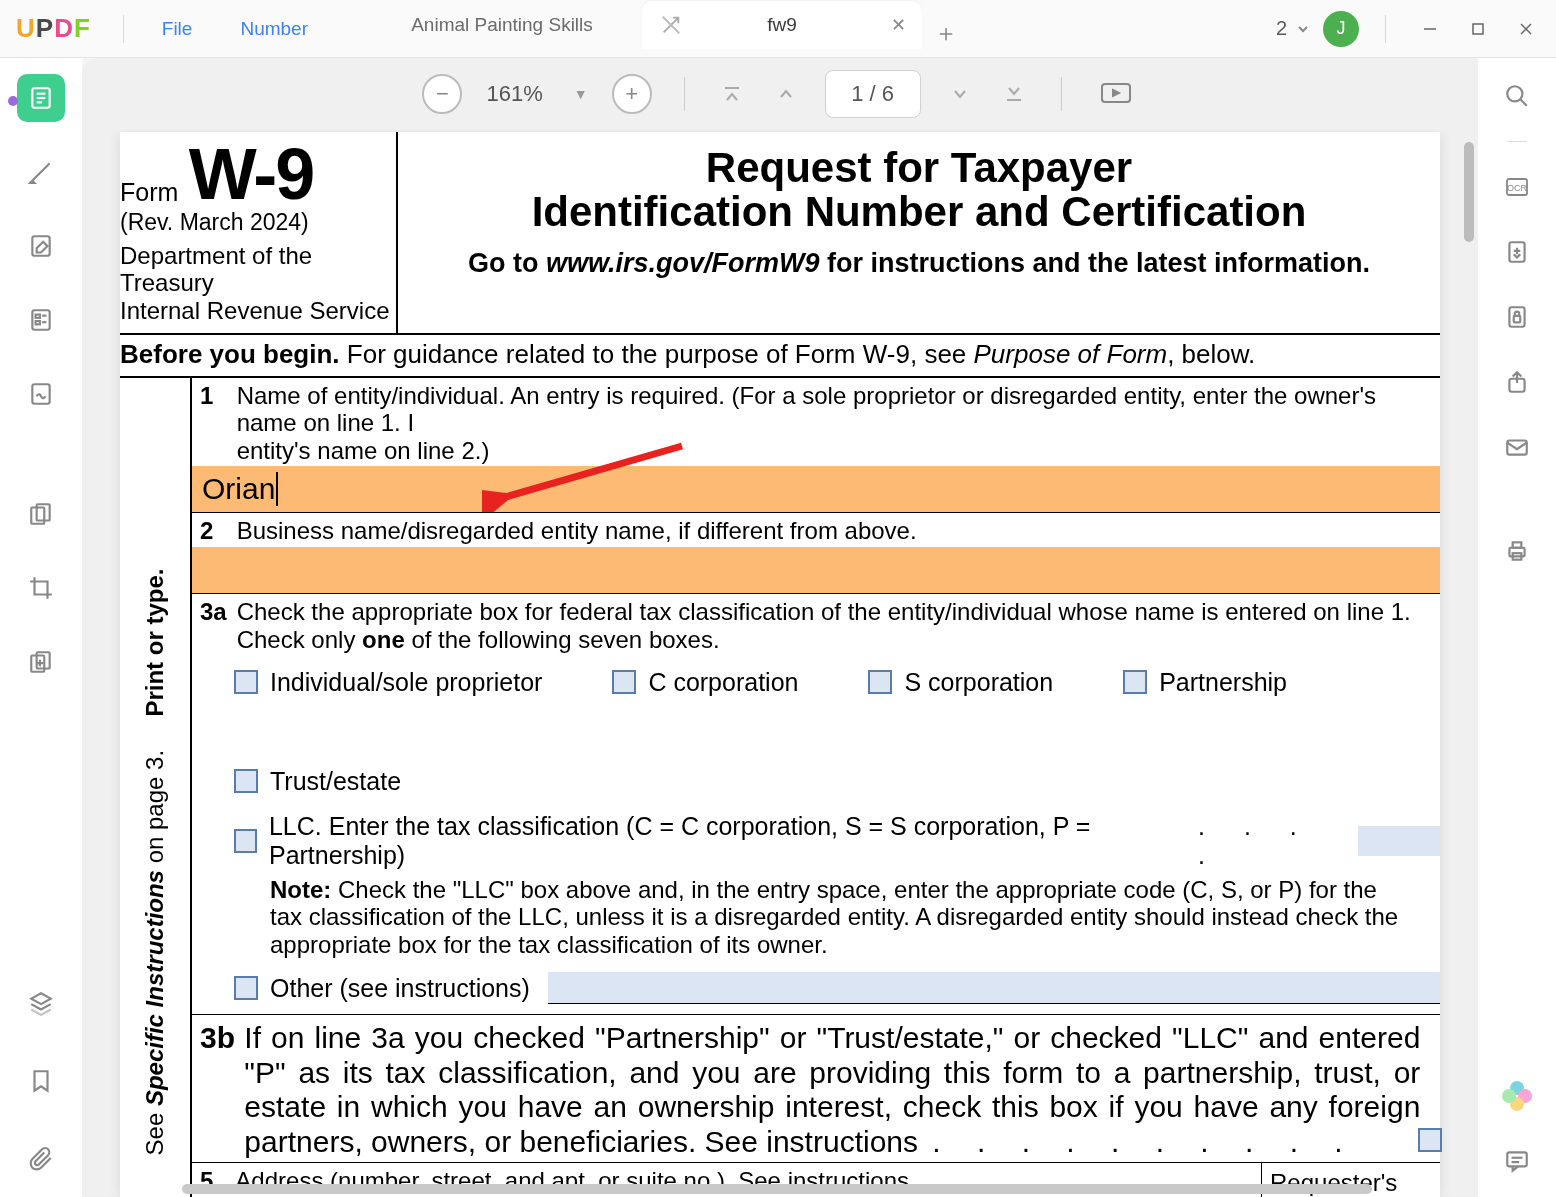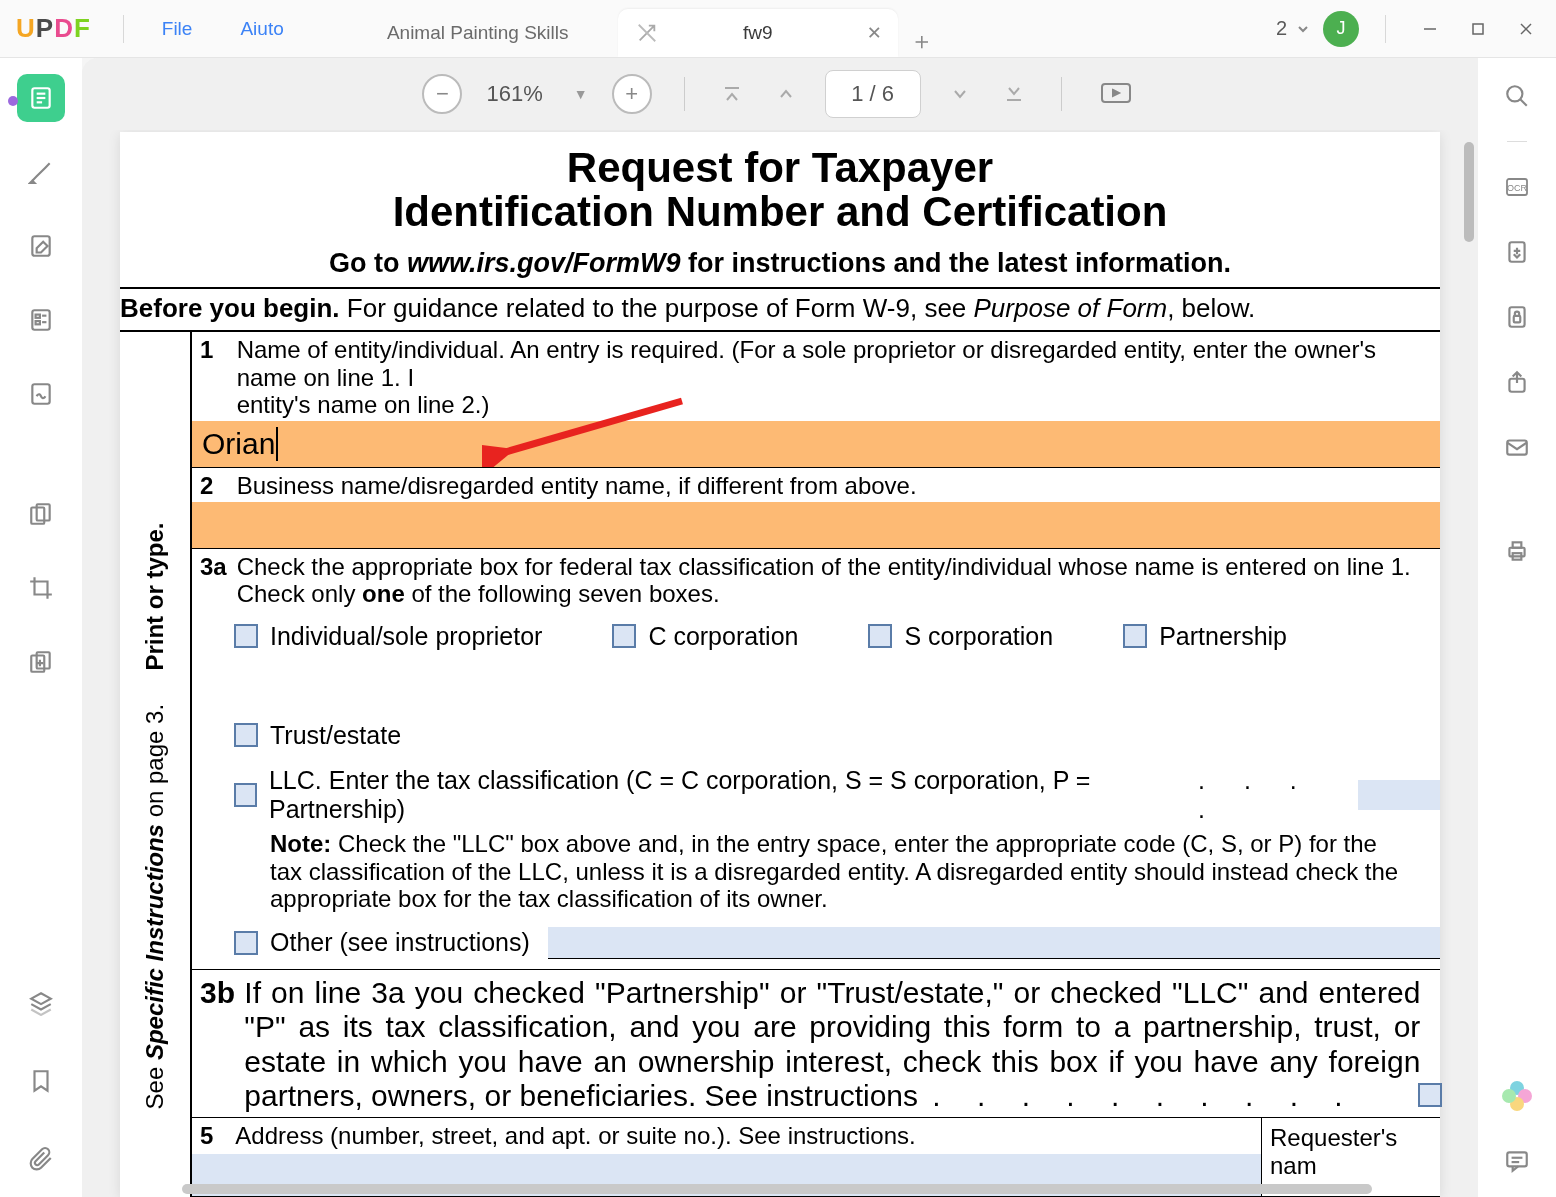--- a/index.html
+++ b/index.html
@@ -12,21 +12,21 @@
   position: relative;
 }
 
 
 .titlebar {
   height: 58px;
   background: #fafafa;
   border-bottom: 1px solid #e5e5e5;
   display: flex;
   align-items: center;
-  padding: 0 12px;
+  padding: 8px 12px;
 }
 .logo {
   font-size: 26px;
   font-weight: 700;
   letter-spacing: 1px;
   margin-left: 4px;
   margin-right: 18px;
 }
 .logo .u { color: #f5a623; }
 .logo .p { color: #4a4a4a; }
@@ -503,21 +503,21 @@
 </style>
 </head>
 <body>
 
 <div class="titlebar">
   <div class="logo">
     <span class="u">U</span><span class="p">P</span><span class="d">D</span><span class="f">F</span>
   </div>
   <div class="vsep"></div>
   <div class="menu-item">File</div>
-  <div class="menu-item">Aiuto</div>
+  <div class="menu-item">Number</div>
 
   <div class="tabs">
     <div class="tab">
       <span>Animal Painting Skills</span>
     </div>
     <div class="tab active">
       <span class="icon-left">
         <svg width="22" height="22" viewBox="0 0 24 24" fill="none" stroke="currentColor" stroke-width="2">
             <path d="M4 20 L20 4 M14 4 L20 4 L20 10"></path>
             <path d="M3 3 L21 21" stroke="#bbb"></path>
@@ -683,20 +683,31 @@
             <path d="M14 10 L20 13 L14 16 Z" fill="currentColor"></path>
           </svg>
       </div>
     </div>
 
     <div class="doc-wrap">
       <div class="scroll-thumb"></div>
       <div class="page">
 
         <div class="form-header">
+          <div class="header-left">
+            <div>
+              <span class="form-word">Form</span>
+              <span class="w9">W-9</span>
+            </div>
+            <div class="rev">(Rev. March 2024)</div>
+            <div class="dept">
+              <div>Department of the Treasury</div>
+              <div>Internal Revenue Service</div>
+            </div>
+          </div>
           <div class="header-right">
             <div class="title1">Request for Taxpayer</div>
             <div class="title2">Identification Number and Certification</div>
             <div class="goto">
               <span>Go to </span><span class="url">www.irs.gov/FormW9</span><span> for instructions and the latest information.</span>
             </div>
           </div>
         </div>
 
         <div class="before-begin">

